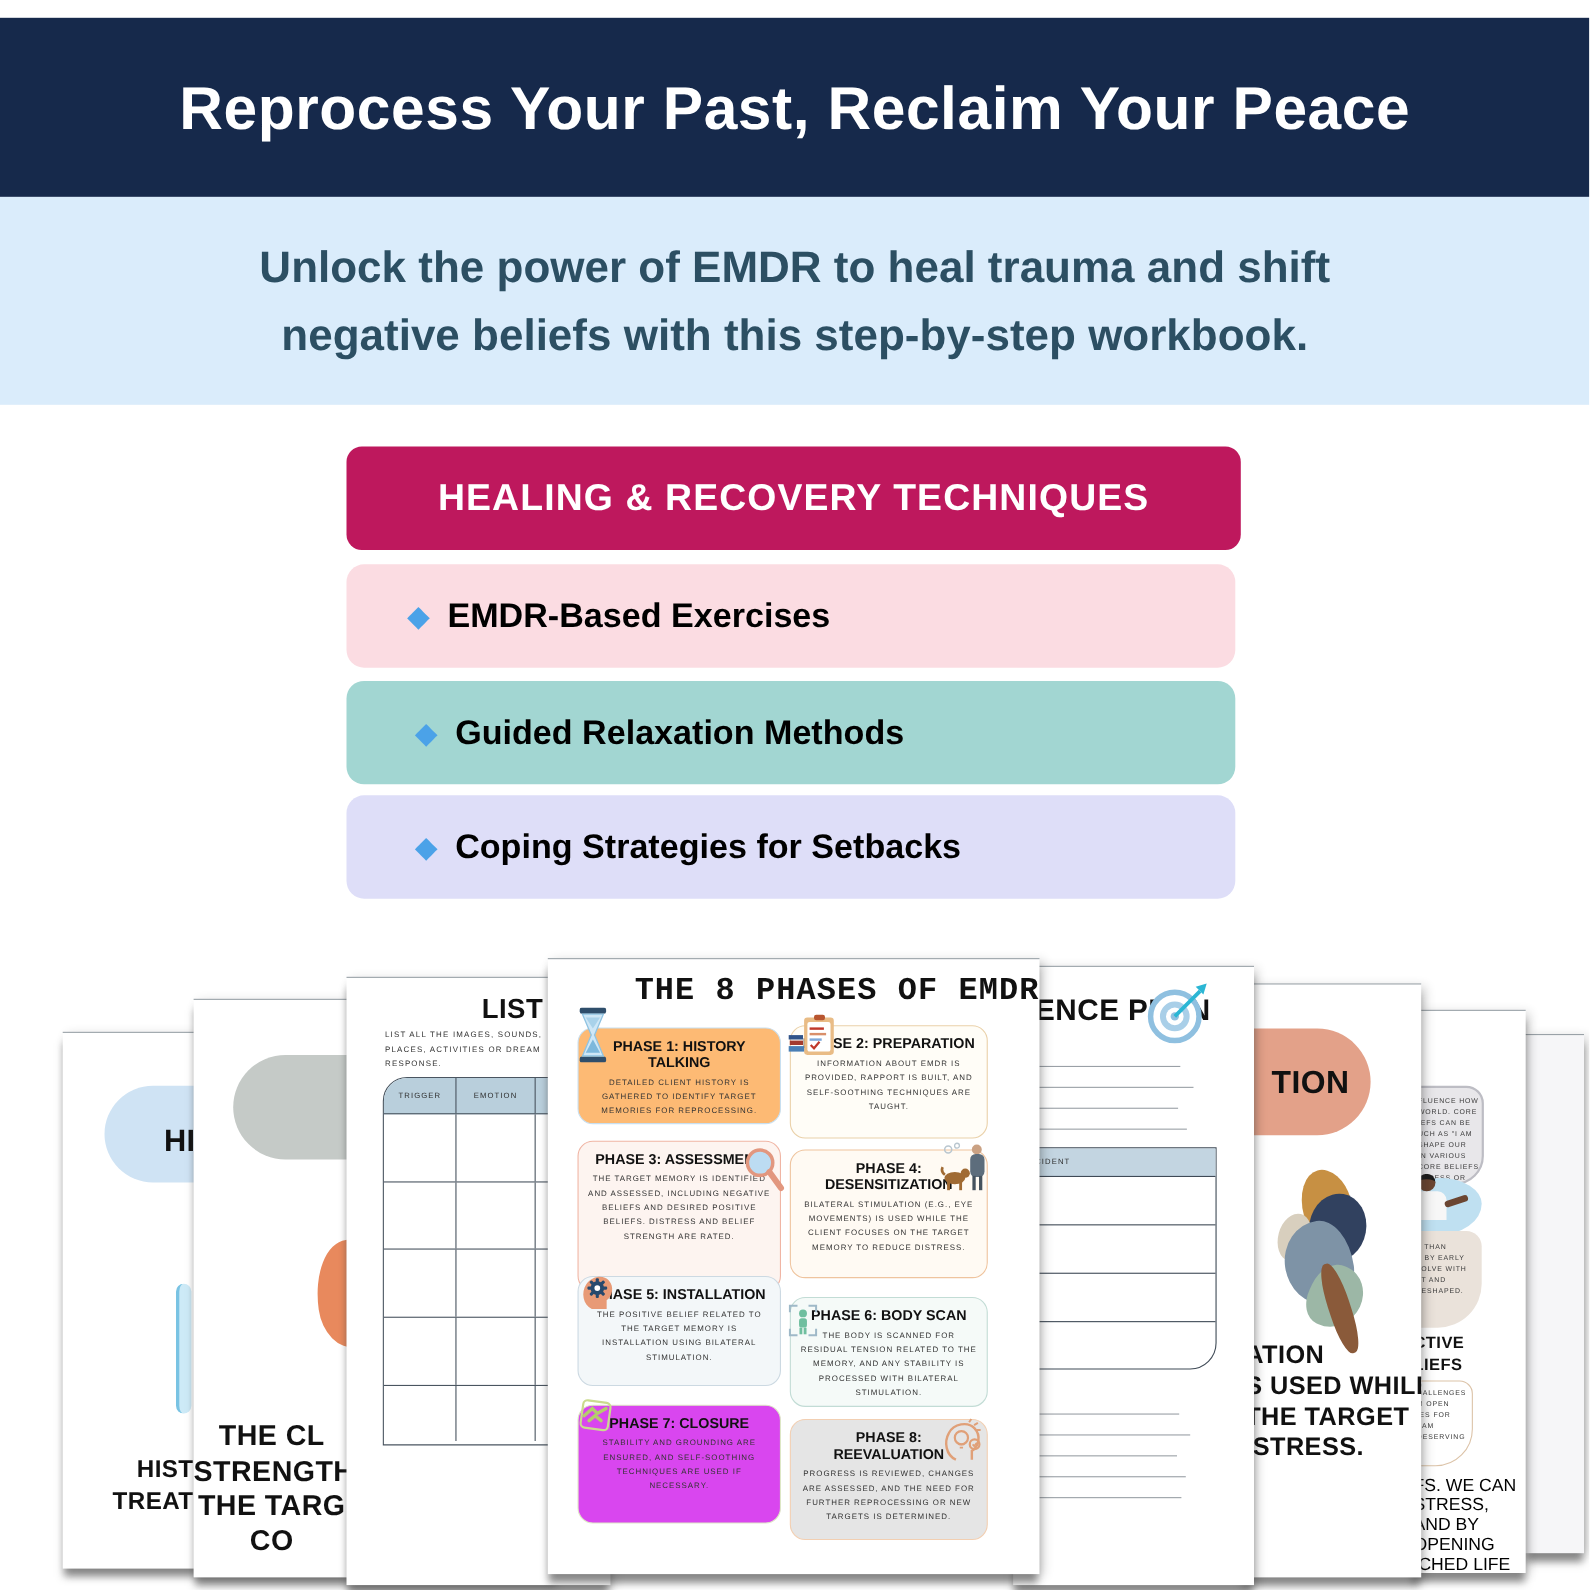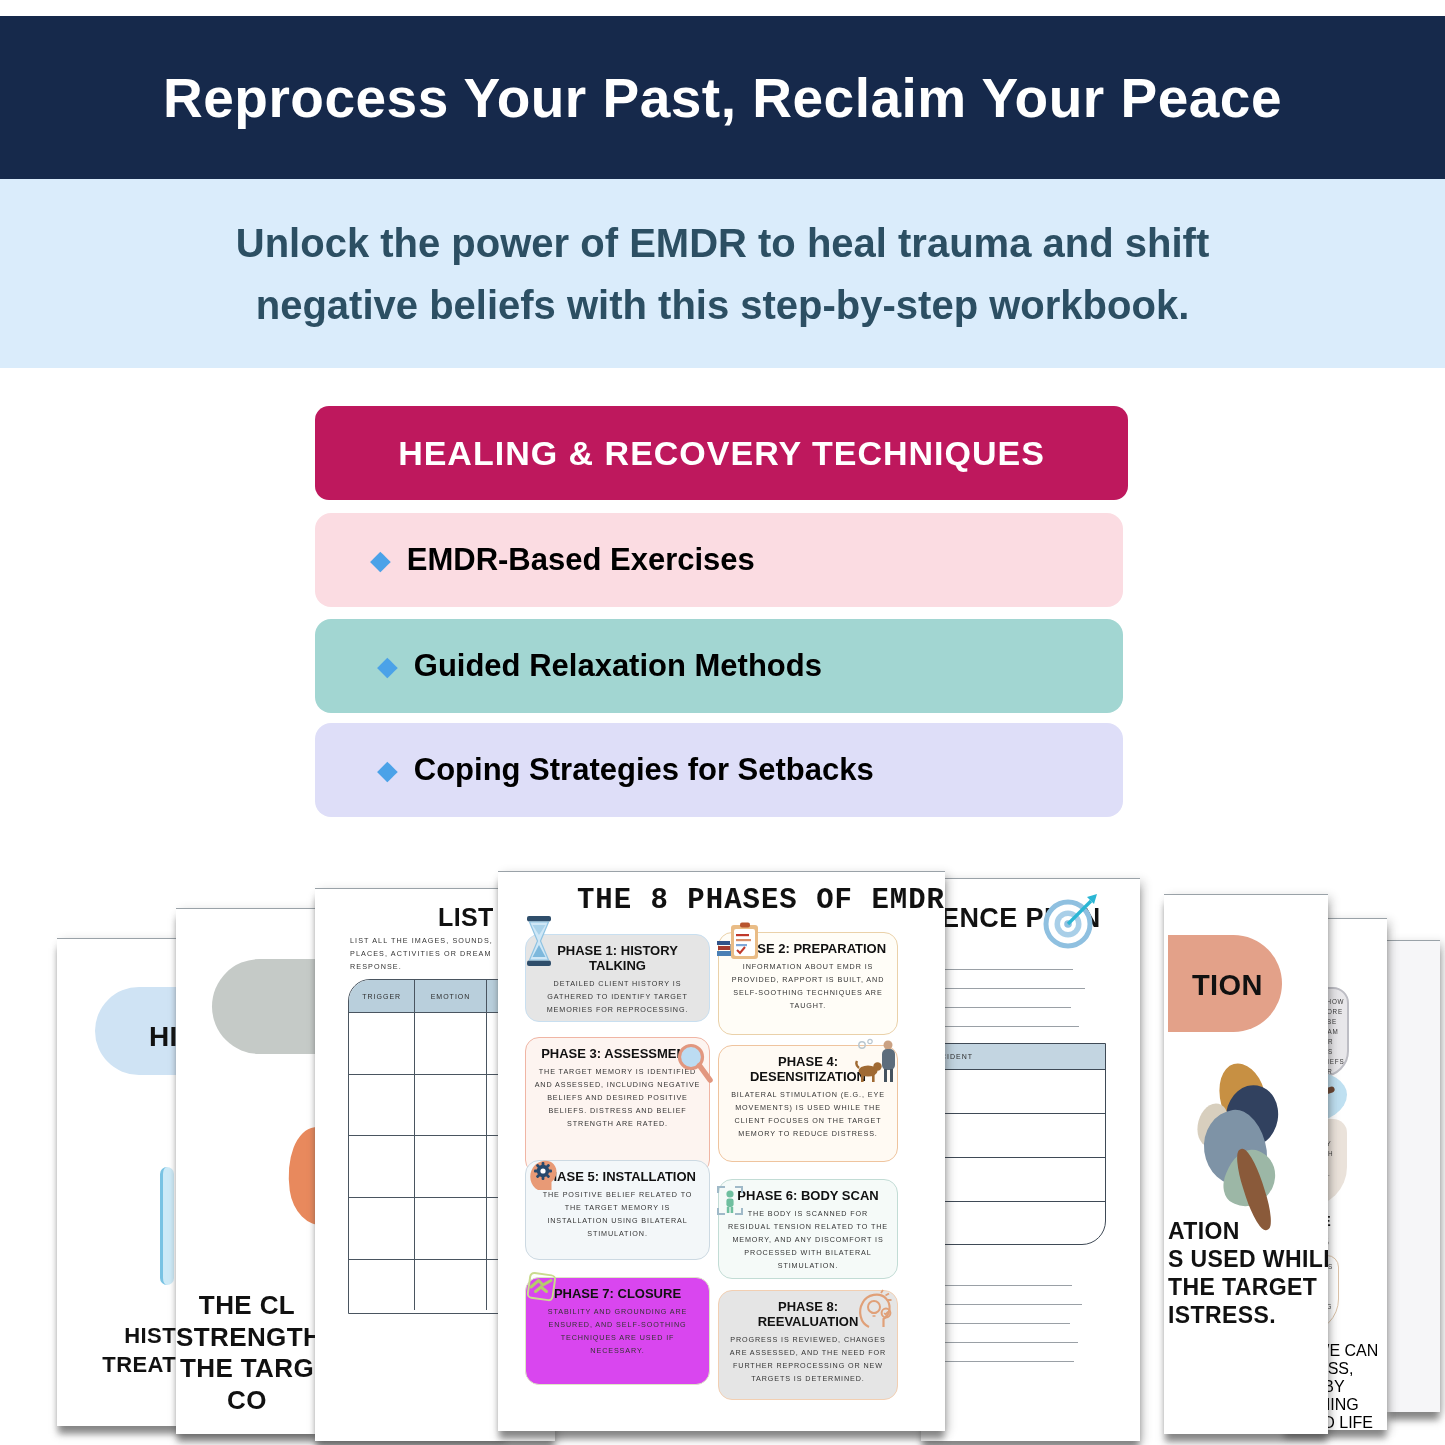--- a/index.html
+++ b/index.html
@@ -64,42 +64,42 @@
   .pg3 .row{display:flex;border-bottom:1px solid #4a5560;}
   .pg3 .cell{border-right:1px solid #4a5560;}
   .pg3 .w1{width:67px;} .pg3 .w2{width:72px;} .pg3 .w3{width:68px;border-right:none;}
 
   
   .pg4{left:498px;top:855px;width:447px;height:560px;z-index:10;}
   .pg4 .ttl{position:absolute;left:0;top:12px;width:447px;text-align:right;font-size:29px;letter-spacing:1px;font-family:Liberation Mono, monospace;}
   .card{position:absolute;border-radius:14px;border:1.5px solid;padding:9px 8px 4px;text-align:center;}
   .card .ct{font-size:13px;font-weight:800;line-height:1.15;color:#111;margin-bottom:4px;}
   .card .cb{font-size:7.2px;letter-spacing:.9px;line-height:1.8;color:#333;font-weight:500;}
-  .c1{left:27px;top:62px;width:185px;height:88px;border-color:#c8dff0;background:#e5e5e5;}
+  .c1{left:27px;top:62px;width:185px;height:88px;border-color:#c8dff0;background:#fdba74;}
   .c2{left:220px;top:60px;width:180px;height:103px;border-color:#ead1a9;background:#fffdf7;}
   .c3{left:27px;top:165px;width:185px;height:137px;border-color:#f0b5a4;background:#fdf4f0;}
   .c4{left:220px;top:173px;width:180px;height:117px;border-color:#efc49e;background:#fffaf3;}
   .c5{left:27px;top:288px;width:185px;height:100px;border-color:#ccd9e2;background:#f3f7f9;}
   .c6{left:220px;top:307px;width:180px;height:100px;border-color:#c2dcd5;background:#f5faf8;}
   .c7{left:27px;top:405px;width:185px;height:108px;border-color:#dde7c5;background:#d946ef;}
   .c8{left:220px;top:418px;width:180px;height:110px;border-color:#f2cfb2;background:#e5e5e5;}
   .icn{position:absolute;z-index:3;}
 
   
   .pg5{left:921px;top:862px;width:219px;height:563px;z-index:8;}
   .pg5 .ttl{position:absolute;left:20px;top:24px;font-size:27px;}
   .pg5 .line{position:absolute;border-top:1.4px solid #9aa0a6;}
   .pg5 .tbl{position:absolute;left:5px;top:164px;width:180px;height:202px;border:1px solid #3f4a56;
             border-radius:0 0 24px 0;}
   .pg5 .thead2{height:26px;background:#c3d5e1;border-bottom:1px solid #3f4a56;display:flex;align-items:center;
                padding-left:8px;font-size:7px;letter-spacing:1px;color:#2e2e2e;}
   .pg5 .rline{position:absolute;left:0;width:100%;border-top:1px solid #3f4a56;}
 
   
-  .pg6{left:1164px;top:878px;width:164px;height:540px;z-index:7;}
+  .pg6{left:1128px;top:878px;width:164px;height:540px;z-index:7;}
   .pg6 .blob{position:absolute;left:4px;top:40px;width:114px;height:97px;background:#e3a189;
              border-radius:0 50px 50px 0;}
   .pg6 .blob span{position:absolute;left:24px;top:34px;font-size:29px;}
   .pg6 .art{position:absolute;left:0;top:160px;width:150px;height:175px;}
   .pg6 .art div{position:absolute;}
   .pg6 .foot{position:absolute;left:4px;top:322px;font-size:23px;line-height:1.22;white-space:nowrap;}
 
   
   .pg7{left:1283px;top:902px;width:104px;height:512px;z-index:4;}
   .bub{position:absolute;}
@@ -330,21 +330,21 @@
     <div class="card c4">
       <div class="ct">PHASE 4: DESENSITIZATION</div>
       <div class="cb">BILATERAL STIMULATION (E.G., EYE MOVEMENTS) IS USED WHILE THE CLIENT FOCUSES ON THE TARGET MEMORY TO REDUCE DISTRESS.</div>
     </div>
     <div class="card c5">
       <div class="ct">PHASE 5: INSTALLATION</div>
       <div class="cb">THE POSITIVE BELIEF RELATED TO THE TARGET MEMORY IS INSTALLATION USING BILATERAL STIMULATION.</div>
     </div>
     <div class="card c6">
       <div class="ct">PHASE 6: BODY SCAN</div>
-      <div class="cb">THE BODY IS SCANNED FOR RESIDUAL TENSION RELATED TO THE MEMORY, AND ANY DISCOMFORT IS PROCESSED WITH BILATERAL STIMULATION.</div>
+      <div class="cb">THE BODY IS SCANNED FOR RESIDUAL TENSION RELATED TO THE MEMORY, AND ANY STABILITY IS PROCESSED WITH BILATERAL STIMULATION.</div>
     </div>
     <div class="card c7">
       <div class="ct">PHASE 7: CLOSURE</div>
       <div class="cb">STABILITY AND GROUNDING ARE ENSURED, AND SELF-SOOTHING TECHNIQUES ARE USED IF NECESSARY.</div>
     </div>
     <div class="card c8">
       <div class="ct">PHASE 8: REEVALUATION</div>
       <div class="cb">PROGRESS IS REVIEWED, CHANGES ARE ASSESSED, AND THE NEED FOR FURTHER REPROCESSING OR NEW TARGETS IS DETERMINED.</div>
     </div>
 

